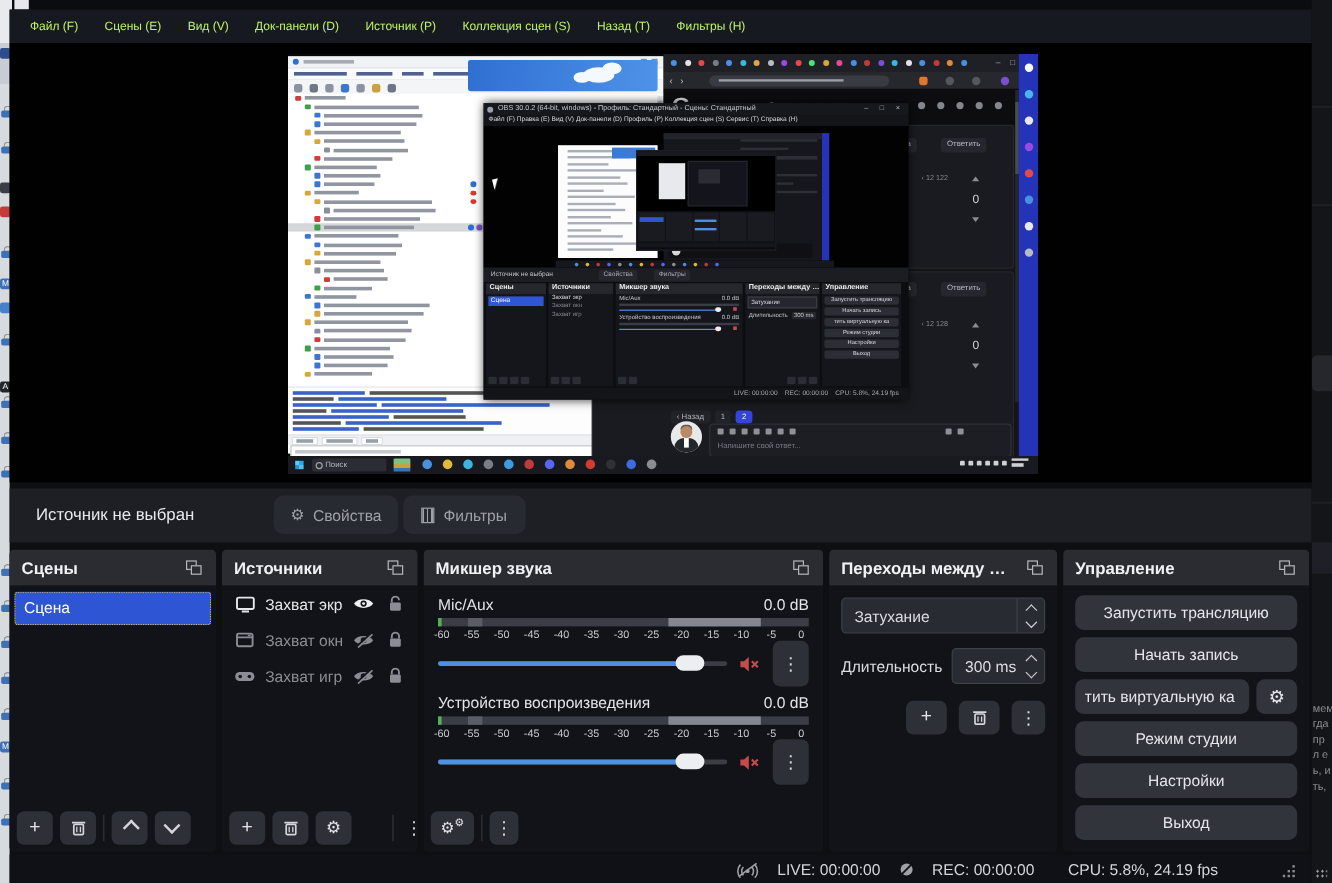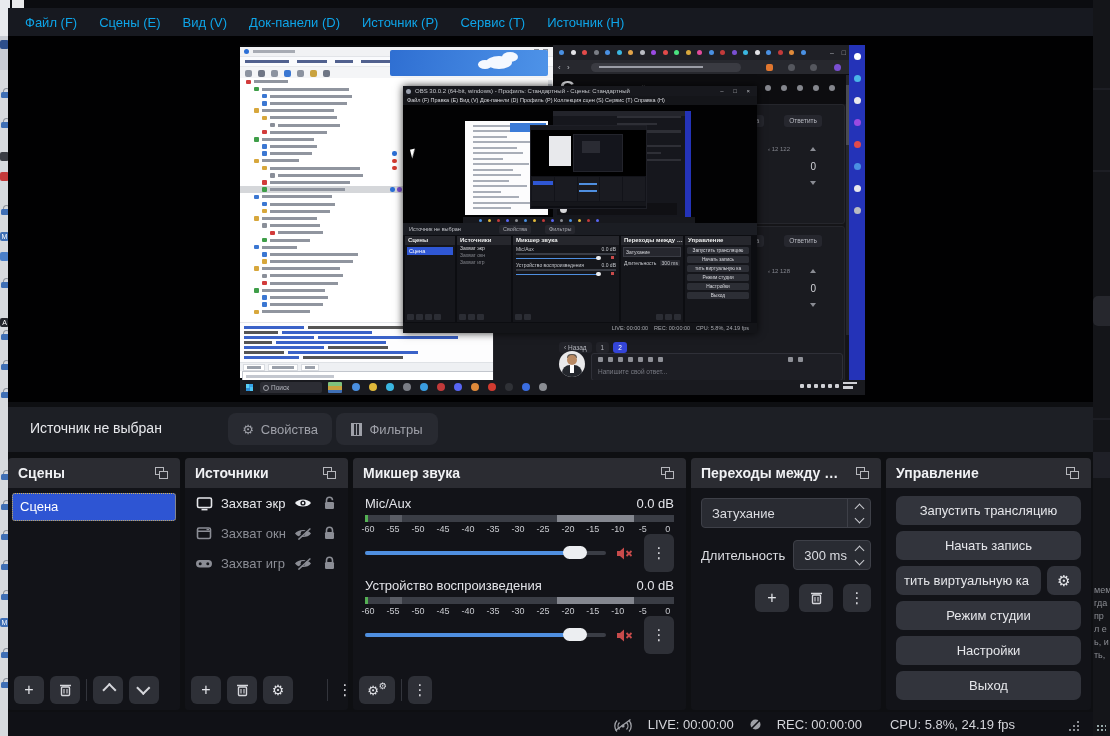--- a/index.html
+++ b/index.html
@@ -23,21 +23,21 @@
   #edge-right .seam{position:absolute;left:0;width:17px;background:#1d1e24;}
   #edge-right .frag{position:absolute;left:1px;font-size:9px;color:#8b8d93;white-space:nowrap;}
   #edge-right .grid-dots{position:absolute;left:3px;top:724px;width:10px;height:8px;
     background:radial-gradient(circle,#9aa 0.8px,transparent 1px);background-size:4px 4px;}
 
   
   #app{position:absolute;left:8px;top:8px;width:1085px;height:728px;background:#0e0f12;}
 
   #menubar{position:absolute;left:0;top:0;width:100%;height:28px;background:#171920;
     display:flex;align-items:center;padding-left:6px;box-sizing:border-box;}
-  #menubar span{color:#0ea5e9;font-size:13px;padding:5px 11px;white-space:nowrap;}
+  #menubar span{color:#bef264;font-size:10px;padding:5px 11px;white-space:nowrap;}
 
   #preview-region{position:absolute;left:0;top:28px;width:1085px;height:366px;background:#010102;}
   #capture{position:absolute;left:232px;top:9px;width:625px;height:350px;background:#0a0b0e;overflow:hidden;}
 
   
   #ts{position:absolute;left:0;top:2px;width:313px;height:331px;background:#fff;box-shadow:0 0 4px rgba(0,0,0,.6);}
   #ts .tbar{height:9px;background:#f1f2f4;position:relative;border-bottom:1px solid #e2e4e8;}
   #ts .tbar .dot{position:absolute;left:4px;top:2px;width:5px;height:5px;border-radius:50%;background:#2b6fd6;}
   #ts .tbar .ttl{position:absolute;left:13px;top:3px;width:42px;height:3px;background:#a7abb3;}
   #ts .tbar .wc{position:absolute;top:2px;width:5px;height:5px;border:1px solid #8a8d94;box-sizing:border-box;}
@@ -346,22 +346,23 @@
 </div>
 
 <div id="app">
 
   <nav id="menubar">
     <span>Файл (F)</span>
     <span>Сцены (E)</span>
     <span>Вид (V)</span>
     <span>Док-панели (D)</span>
     <span>Источник (P)</span>
-    <span>Сервис (T)</span>
-    <span>Источник (H)</span>
+    <span>Коллекция сцен (S)</span>
+    <span>Назад (T)</span>
+    <span>Фильтры (H)</span>
   </nav>
 
   <div id="preview-region">
     <div id="capture">
 
       <div id="ts">
         <div class="tbar">
           <i class="dot"></i>
             <i class="ttl"></i>
           <i class="wc" style="right:14px"></i>

